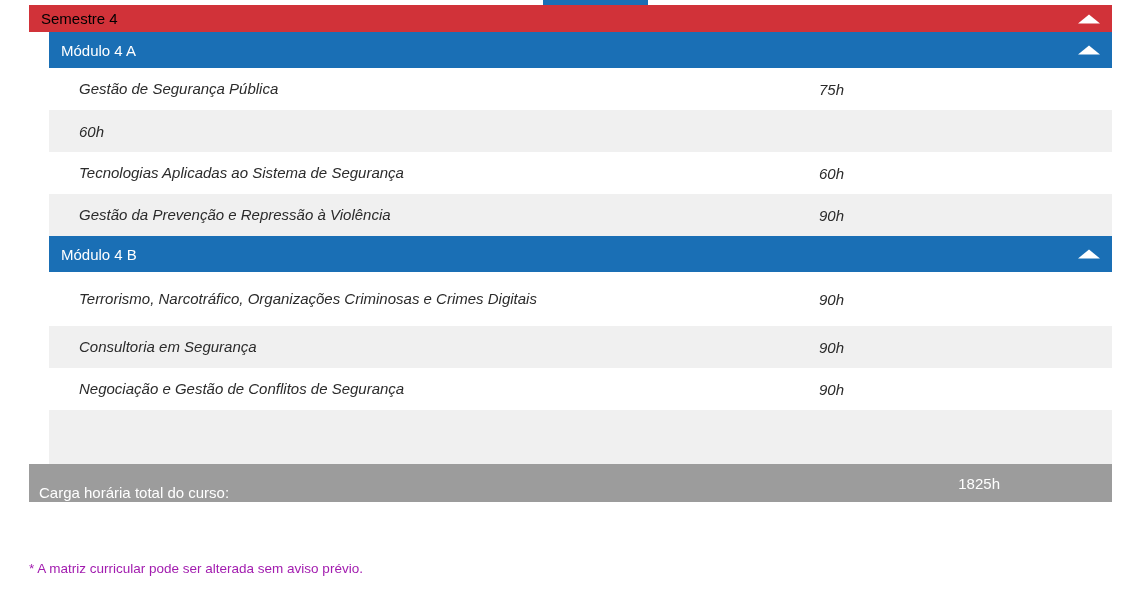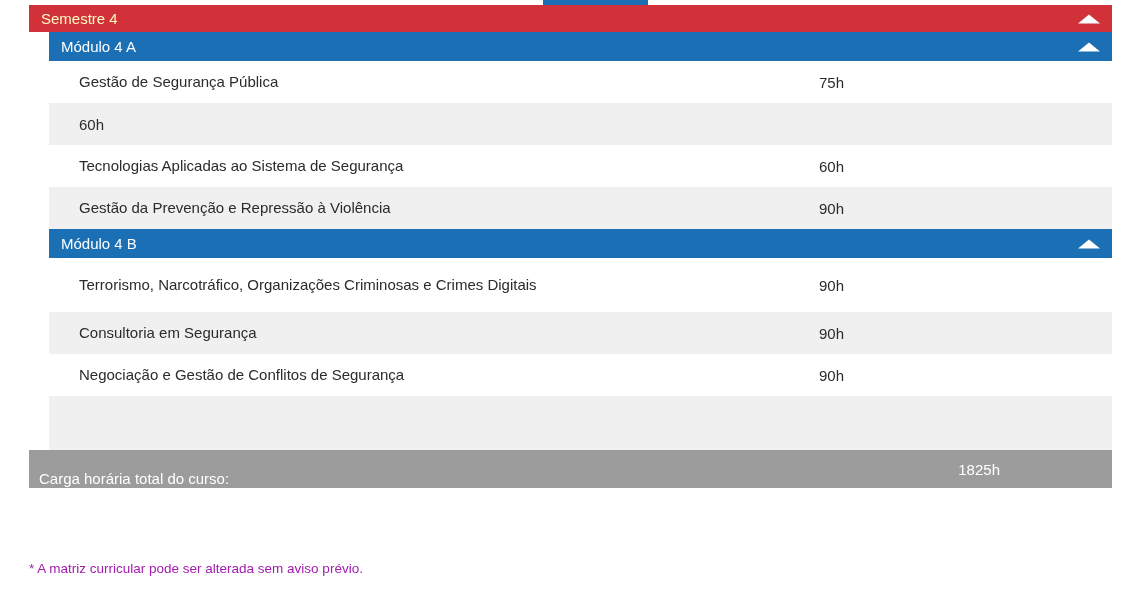--- a/index.html
+++ b/index.html
@@ -35,38 +35,38 @@
     left: 29px;
     top: 5px;
     width: 1083px;
   }
 
   
   .semester-header {
     position: relative;
     height: 27px;
     background: #d13239;
-    color: #fef9c3;
+    color: #000000;
     display: flex;
     align-items: center;
     padding: 0 14px 0 12px;
     font-size: 15px;
   }
   .semester-header .caret {
     position: absolute;
     right: 12px;
     top: 50%;
     transform: translateY(-50%);
   }
 
   
   .module-header {
     position: relative;
     margin-left: 20px;
-    height: 29px;
+    height: 36px;
     background: #1a6fb5;
     color: #ffffff;
     display: flex;
     align-items: center;
     padding: 0 14px 0 12px;
     font-size: 15px;
   }
   .module-header .caret {
     position: absolute;
     right: 12px;
@@ -79,20 +79,21 @@
     width: 0;
     height: 0;
     border-left: 11px solid transparent;
     border-right: 11px solid transparent;
     border-bottom: 9px solid #ffffff;
   }
 
   .rows {
     margin-left: 20px;
     background: #5eead4;
+    font-style: italic;
   }
 
   .row {
     display: flex;
     align-items: center;
     min-height: 42px;
     font-size: 15px;
     color: #2b2b2b;
     background: #ffffff;
   }

